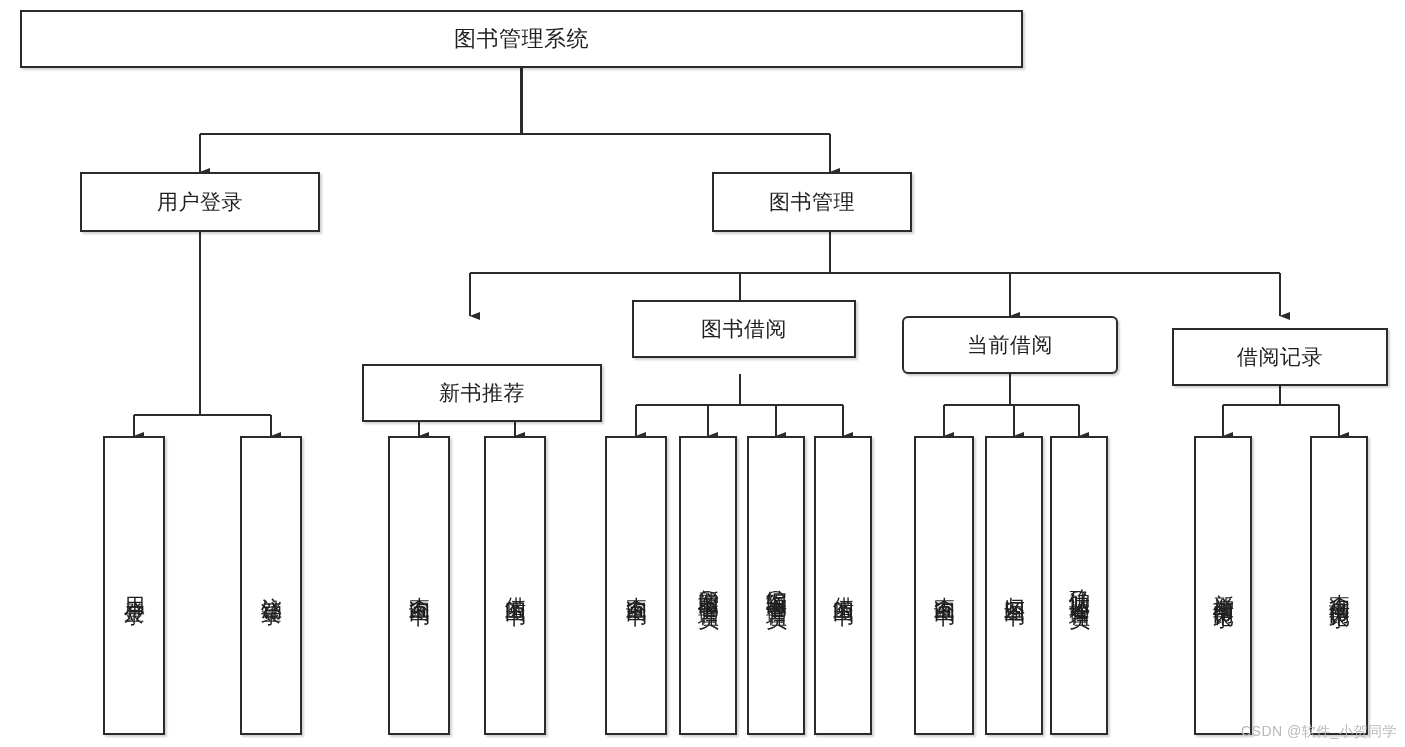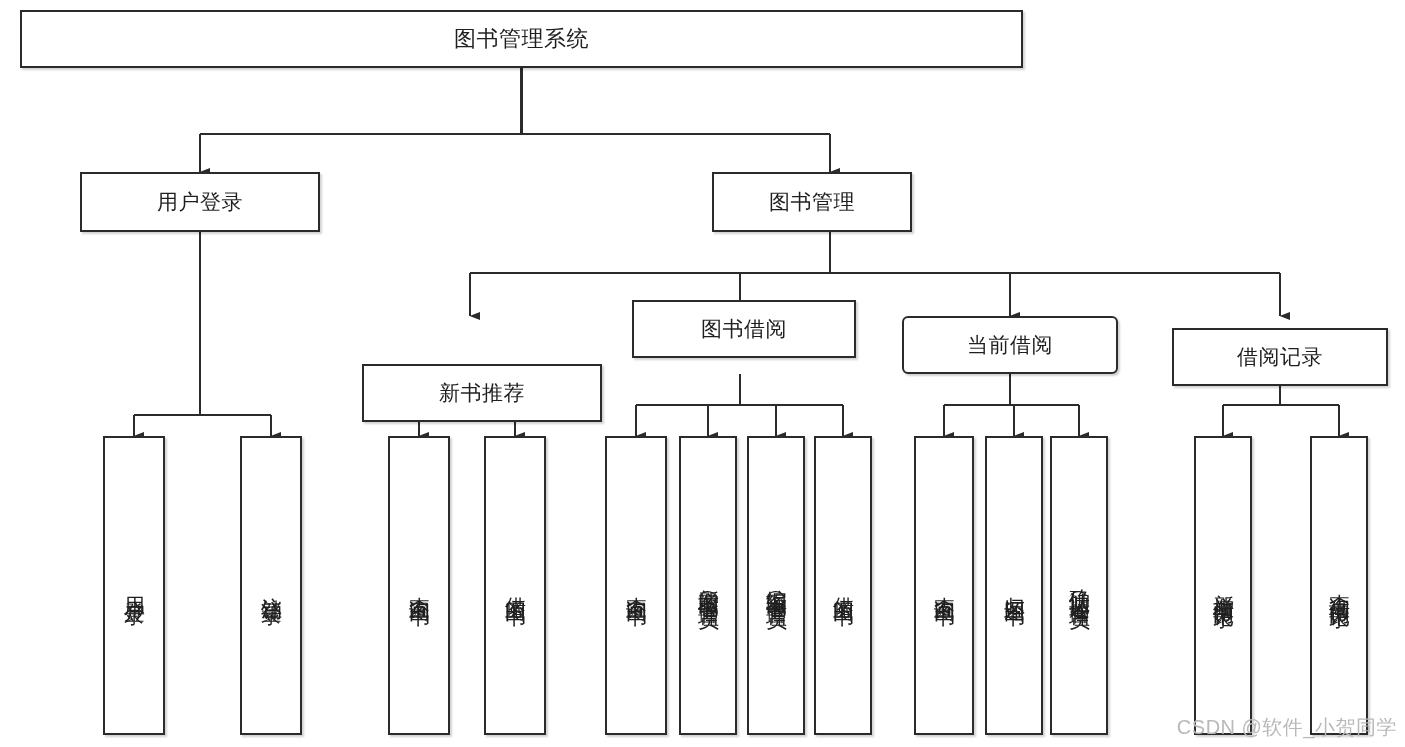--- a/index.html
+++ b/index.html
@@ -47,21 +47,21 @@
     left: 0; top: 0;
     width: 1405px;
     height: 747px;
     pointer-events: none;
   }
   #watermark {
     position: absolute;
     right: 8px;
     bottom: 6px;
     color: #b9b9b9;
-    font-size: 20px;
+    font-size: 14px;
     letter-spacing: 0.5px;
     white-space: nowrap;
     font-family: "Liberation Sans", "DejaVu Sans", sans-serif;
     margin-top: 48px;
   }
 </style>
 </head>
 <body>
 
 <div id="canvas">

